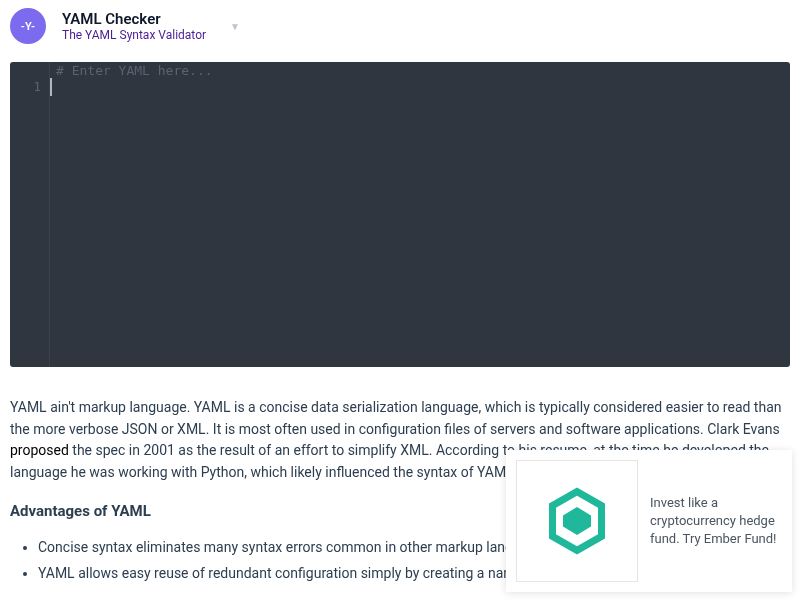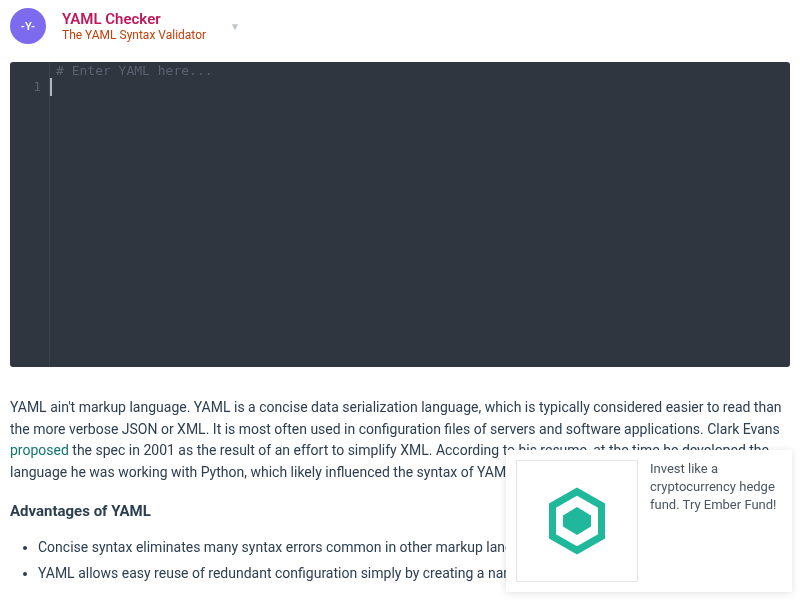--- a/index.html
+++ b/index.html
@@ -1,36 +1,36 @@
 <!DOCTYPE html>
 <html><head>
 <meta charset="utf-8">
 <style>
 * { margin: 0; padding: 0; box-sizing: border-box; }
 body { font-family: -apple-system, BlinkMacSystemFont, "Segoe UI", Roboto, "Helvetica Neue", Arial, sans-serif; background: #fff; color: #2c3e50; width: 800px; height: 600px; overflow: hidden; position: relative; }
 .header { display: flex; align-items: center; padding: 8px 10px; background: #fff; }
 .logo { width: 36px; height: 36px; border-radius: 50%; background: #7c6aef; color: #fff; display: flex; align-items: center; justify-content: center; font-size: 11px; font-weight: 600; margin-right: 16px; }
 .title-block { flex: 0 0 auto; }
-.title { font-size: 15px; font-weight: 600; color: #be185d; line-height: 1.2; }
-.subtitle { font-size: 12px; color: #c2410c; line-height: 1.2; }
+.title { font-size: 15px; font-weight: 600; color: #0f172a; line-height: 1.2; }
+.subtitle { font-size: 12px; color: #4c1d95; line-height: 1.2; }
 .caret { margin-left: 24px; color: #bcc5ce; font-size: 10px; cursor: pointer; }
 .editor { margin: 10px; background: #2f3640; border-radius: 3px; height: 305px; position: relative; display: flex; font-family: "Menlo", "Consolas", monospace; font-size: 13px; }
 .gutter { width: 40px; text-align: right; padding: 16px 8px 0 0; color: #5a6270; border-right: 1px solid #3a424d; }
 .gutter .line-num { line-height: 18px; }
 .code-area { flex: 1; padding: 0 0 0 4px; position: relative; }
 .cursor-line { position: absolute; top: 16px; left: 0; width: 2px; height: 18px; background: #aeb6bf; }
 .placeholder { color: #5a6270; line-height: 18px; padding-left: 2px; }
 .content { padding: 20px 10px 10px 10px; color: #2c3e50; }
 .content h3 { font-size: 15px; font-weight: 700; margin-bottom: 18px; }
 .content p { font-size: 14px; line-height: 1.55; margin-bottom: 18px; }
-.content a { color: #0f766e; text-decoration: none; }
+.content a { color: #000000; text-decoration: none; }
 .content h4 { font-size: 15px; font-weight: 700; margin: 8px 0 16px 0; }
 .content ul { padding-left: 28px; }
 .content li { font-size: 14px; line-height: 1.6; margin-bottom: 4px; }
-.ad { position: absolute; right: 8px; bottom: 8px; width: 286px; background: #fff; box-shadow: 0 1px 8px rgba(0,0,0,0.12); padding: 10px; display: flex; }
+.ad { position: absolute; right: 8px; bottom: 8px; width: 286px; background: #fff; box-shadow: 0 1px 8px rgba(0,0,0,0.12); padding: 10px; display: flex; align-items: center; }
 .ad-img { width: 122px; height: 122px; border: 1px solid #e5e5e5; display: flex; align-items: center; justify-content: center; margin-right: 12px; flex-shrink: 0; }
 .ad-img svg { width: 70px; height: 70px; }
 .ad-text { font-size: 13px; line-height: 1.4; color: #4a5560; }
 </style>
 </head>
 <body>
 
 <div class="header">
   <div class="logo">-Y-</div>
   <div class="title-block">

